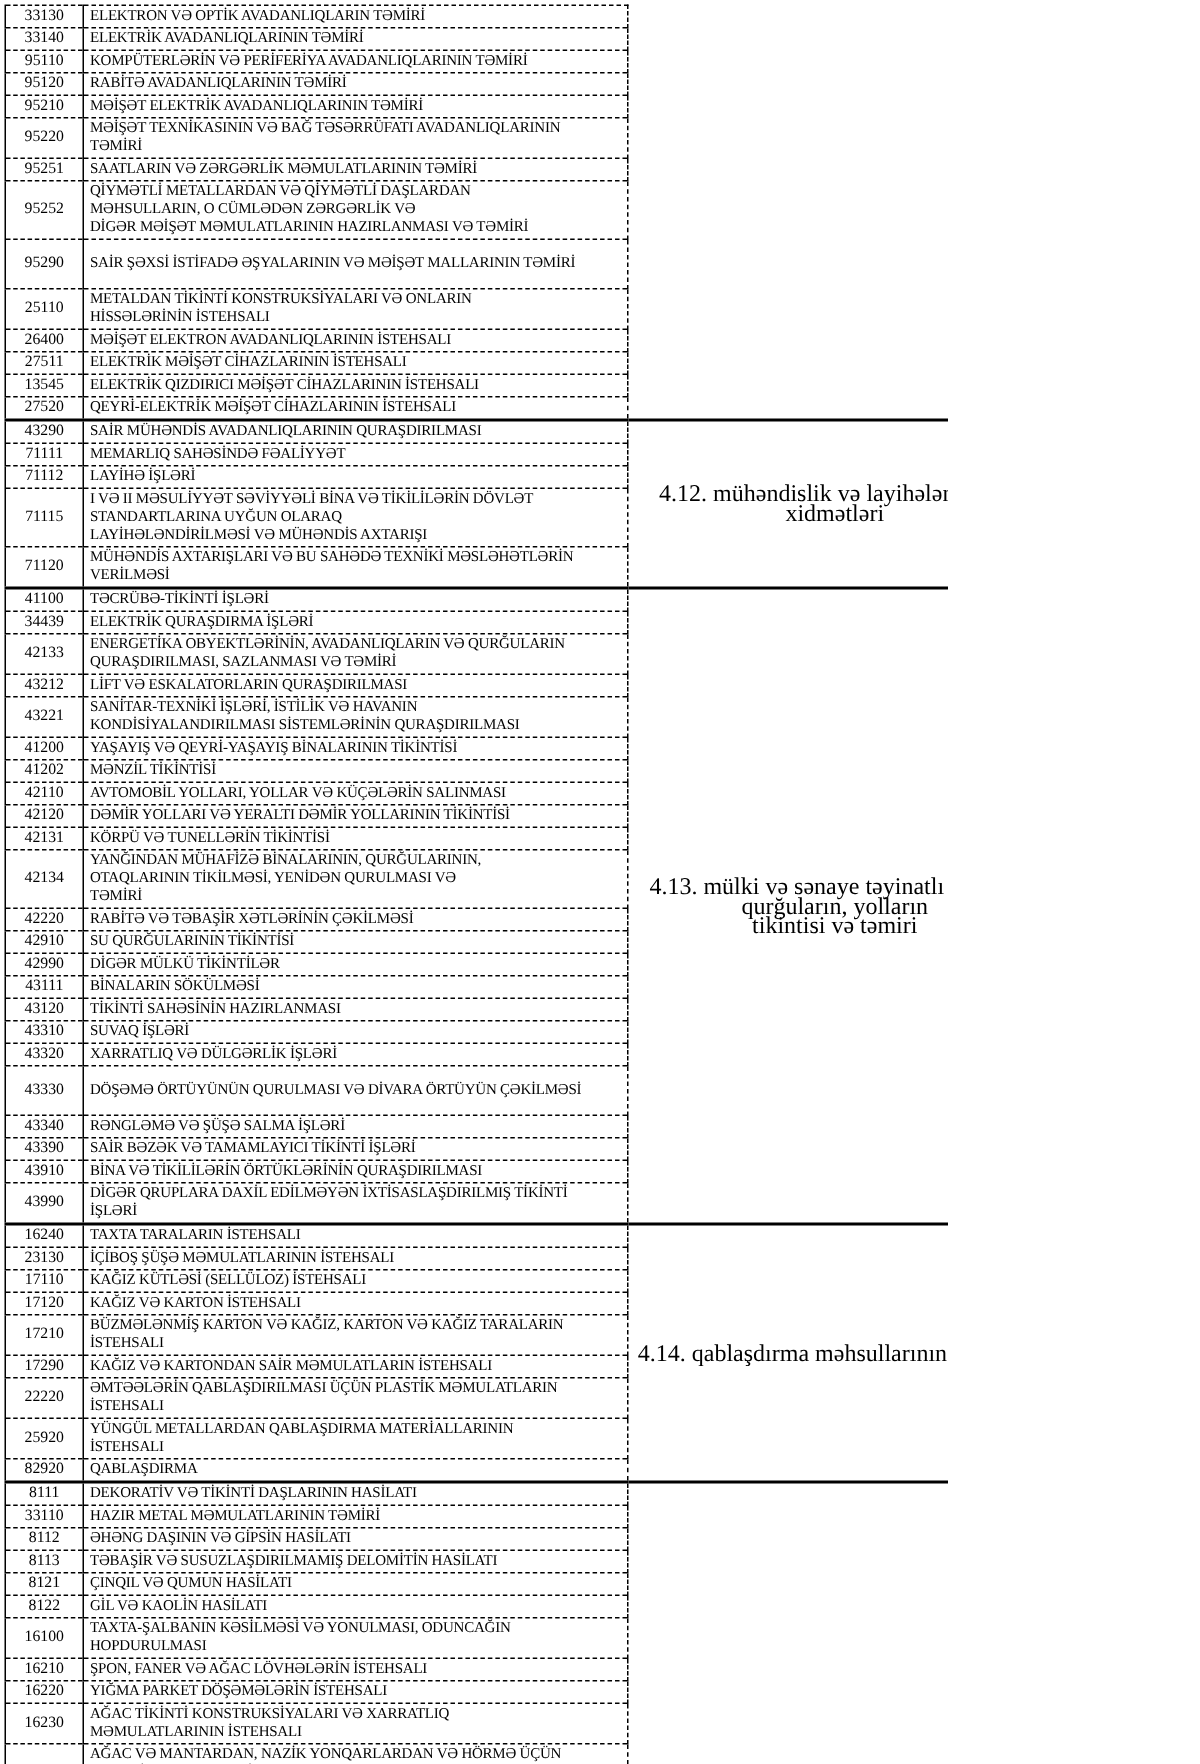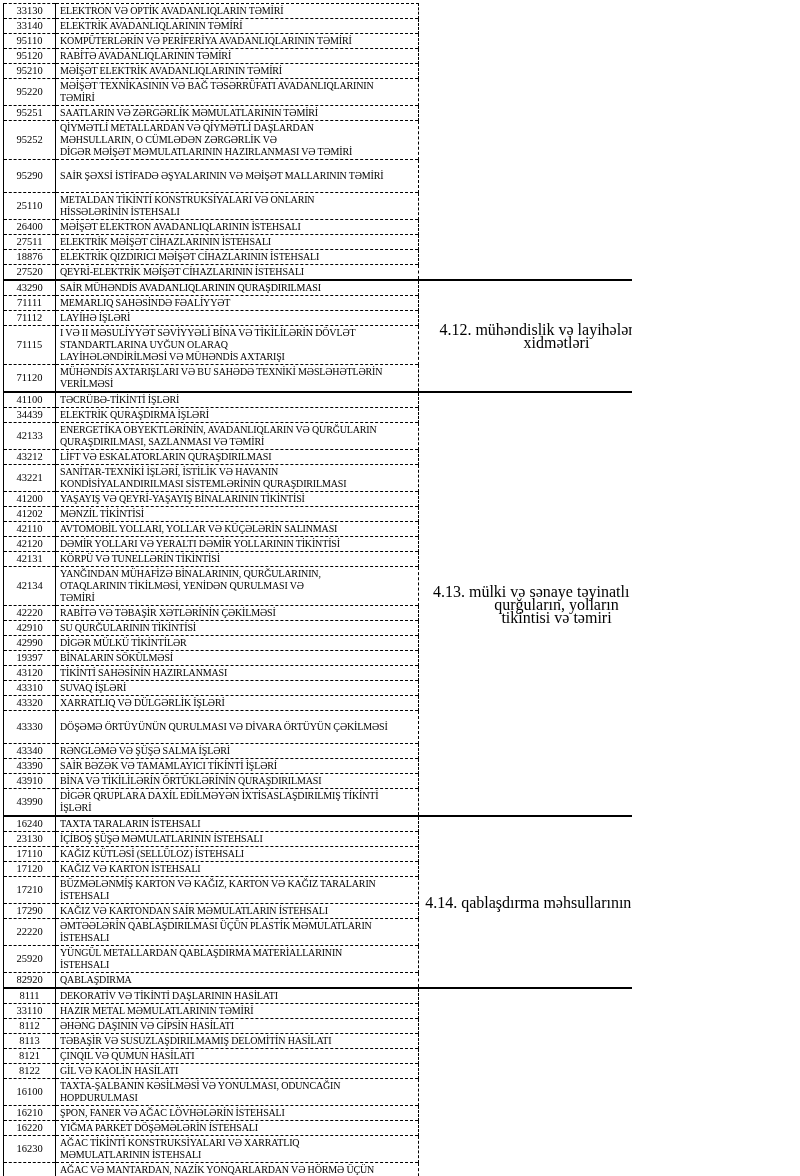--- a/index.html
+++ b/index.html
@@ -130,21 +130,21 @@
         </tr>
         <tr>
           <td class="code">26400</td>
           <td class="desc">MƏİŞƏT ELEKTRON AVADANLIQLARININ İSTEHSALI</td>
         </tr>
         <tr>
           <td class="code">27511</td>
           <td class="desc">ELEKTRİK MƏİŞƏT CİHAZLARININ İSTEHSALI</td>
         </tr>
         <tr>
-          <td class="code">18876</td>
+          <td class="code">13545</td>
           <td class="desc">ELEKTRİK QIZDIRICI MƏİŞƏT CİHAZLARININ İSTEHSALI</td>
         </tr>
         <tr>
           <td class="code">27520</td>
           <td class="desc">QEYRİ-ELEKTRİK MƏİŞƏT CİHAZLARININ İSTEHSALI</td>
         </tr>
         <tr class="sec-start">
           <td class="code">43290</td>
           <td class="desc">SAİR MÜHƏNDİS AVADANLIQLARININ QURAŞDIRILMASI</td>
           <td class="cat" rowspan="5">4.12. mühəndislik və layihələndirmə xidmətləri</td>
@@ -228,21 +228,21 @@
         </tr>
         <tr>
           <td class="code">42910</td>
           <td class="desc">SU QURĞULARININ TİKİNTİSİ</td>
         </tr>
         <tr>
           <td class="code">42990</td>
           <td class="desc">DİGƏR MÜLKÜ TİKİNTİLƏR</td>
         </tr>
         <tr>
-          <td class="code">19397</td>
+          <td class="code">43111</td>
           <td class="desc">BİNALARIN SÖKÜLMƏSİ</td>
         </tr>
         <tr>
           <td class="code">43120</td>
           <td class="desc">TİKİNTİ SAHƏSİNİN HAZIRLANMASI</td>
         </tr>
         <tr>
           <td class="code">43310</td>
           <td class="desc">SUVAQ İŞLƏRİ</td>
         </tr>

